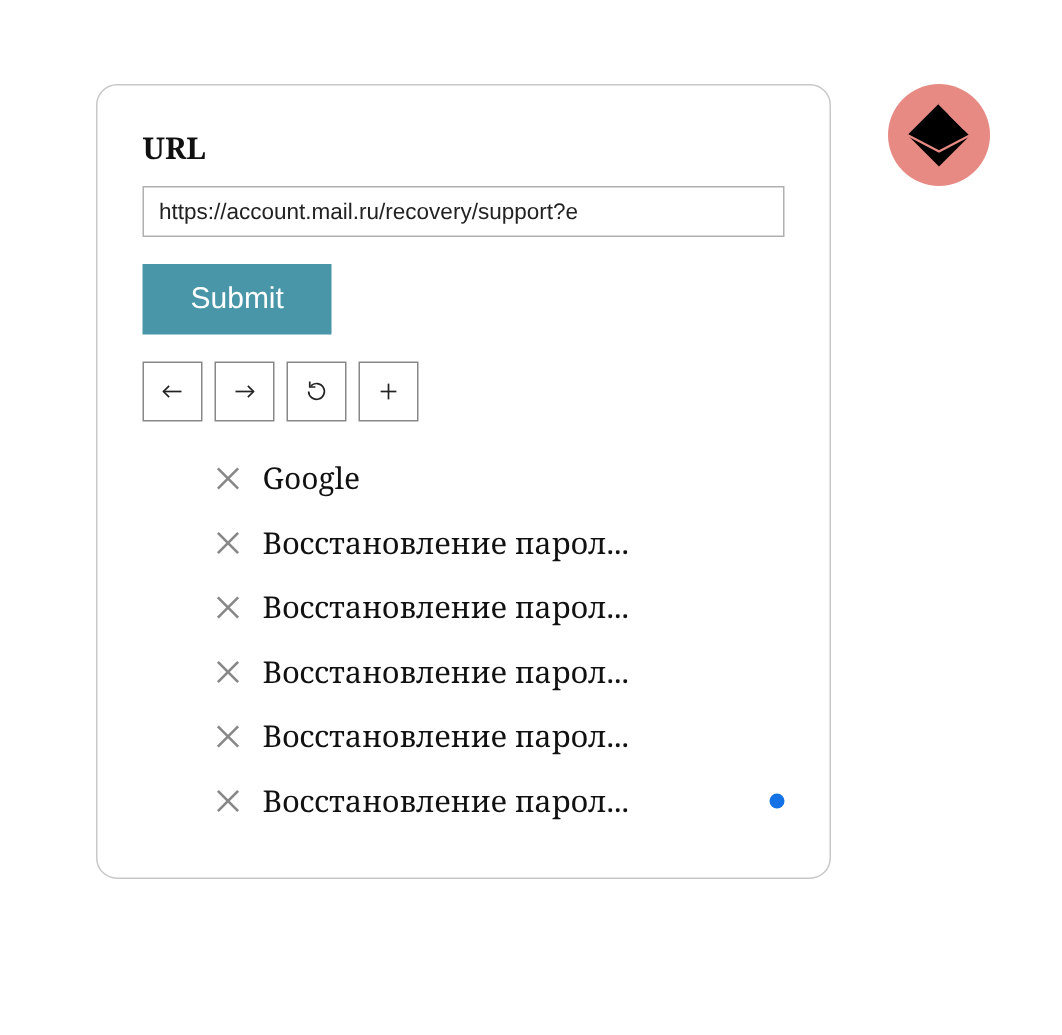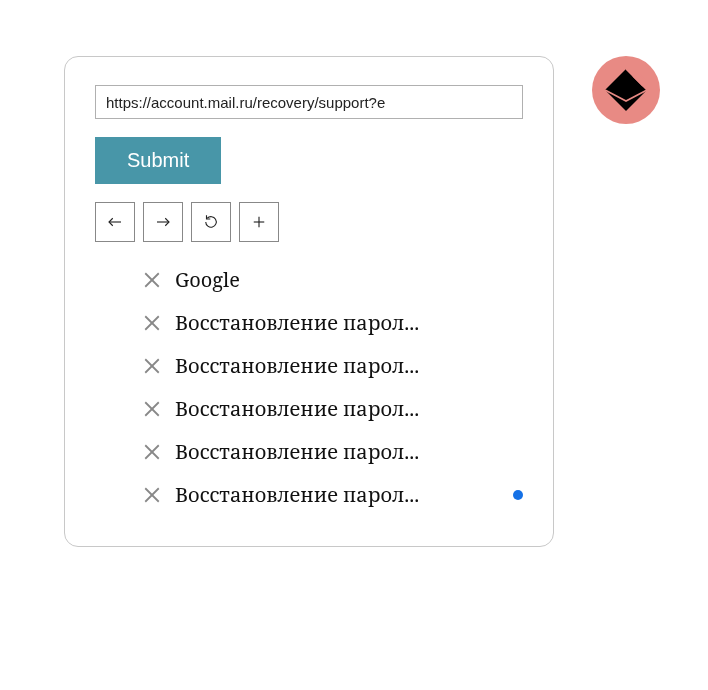--- a/index.html
+++ b/index.html
@@ -145,20 +145,21 @@
     <g stroke="#e88a84" stroke-width="1.6" fill="none">
       <polyline points="2,23 23,34 44,23"></polyline>
       <line x1="23" y1="2" x2="44" y2="23"></line>
       <line x1="30" y1="9" x2="40" y2="19"></line>
       <line x1="34" y1="5" x2="42" y2="13"></line>
     </g>
   </svg>
 </div>
 
 <div class="card">
+  <div class="url-label">URL</div>
   <input type="text" class="url-input" value="https://account.mail.ru/recovery/support?e" style="">
   <div>
     <button class="submit-btn">Submit</button>
   </div>
   <div class="nav-row">
     <button class="nav-btn">
       <svg viewBox="0 0 24 24">
           <line x1="20" y1="12" x2="4" y2="12"></line>
           <polyline points="9,7 4,12 9,17"></polyline>
         </svg>

